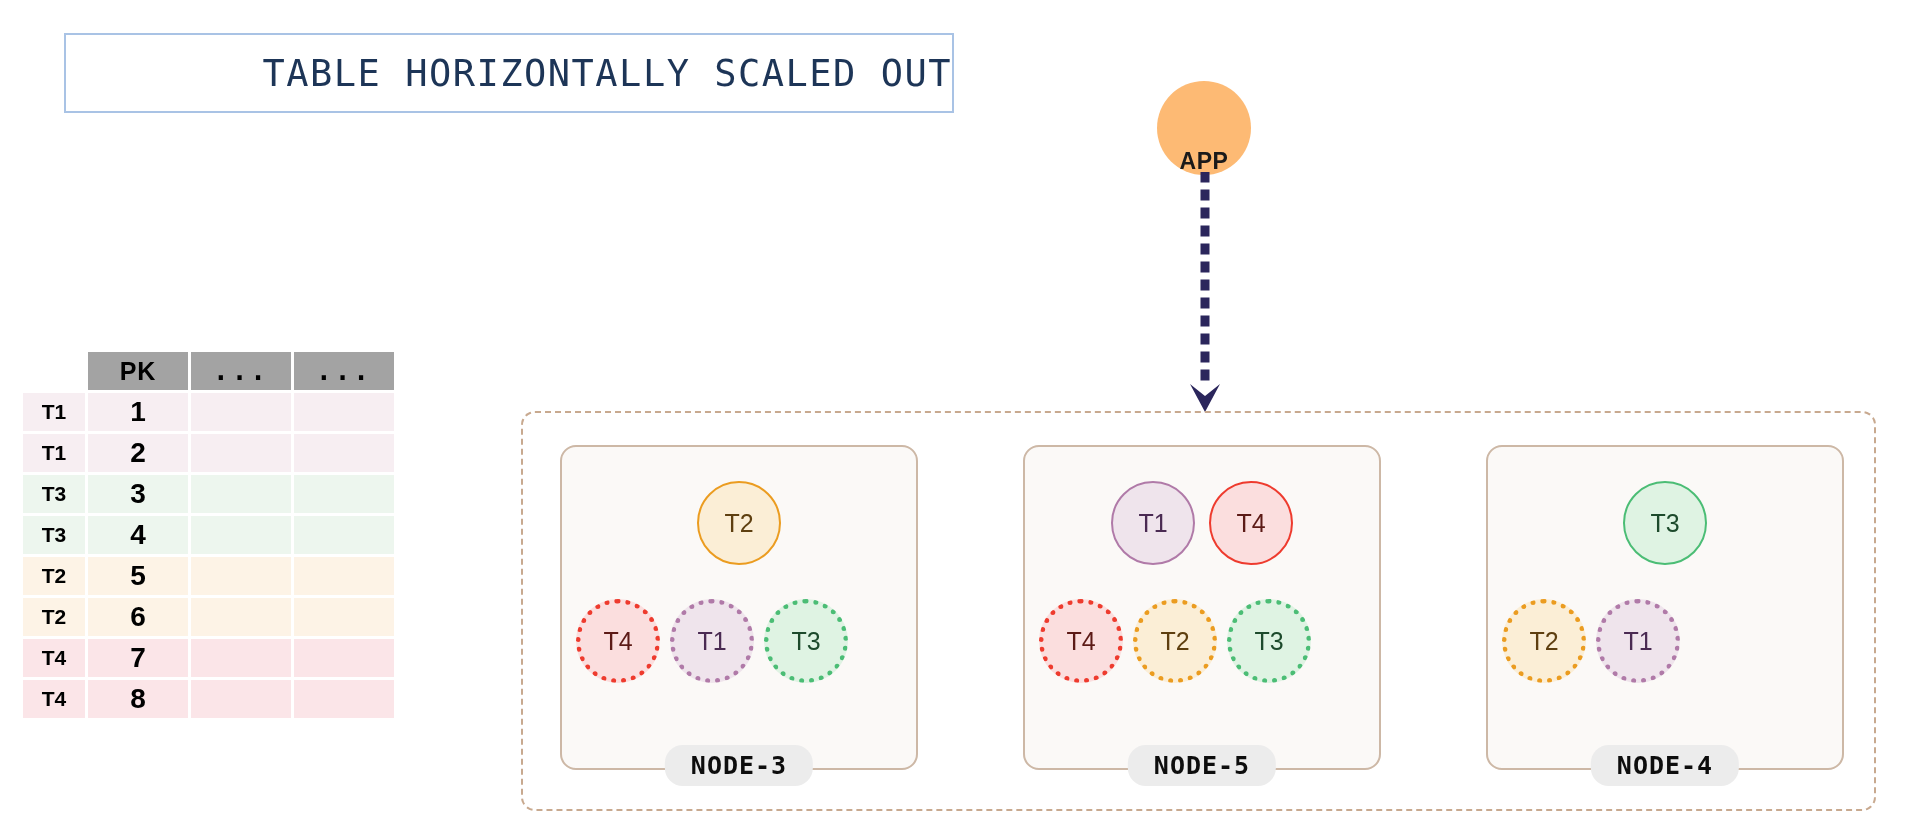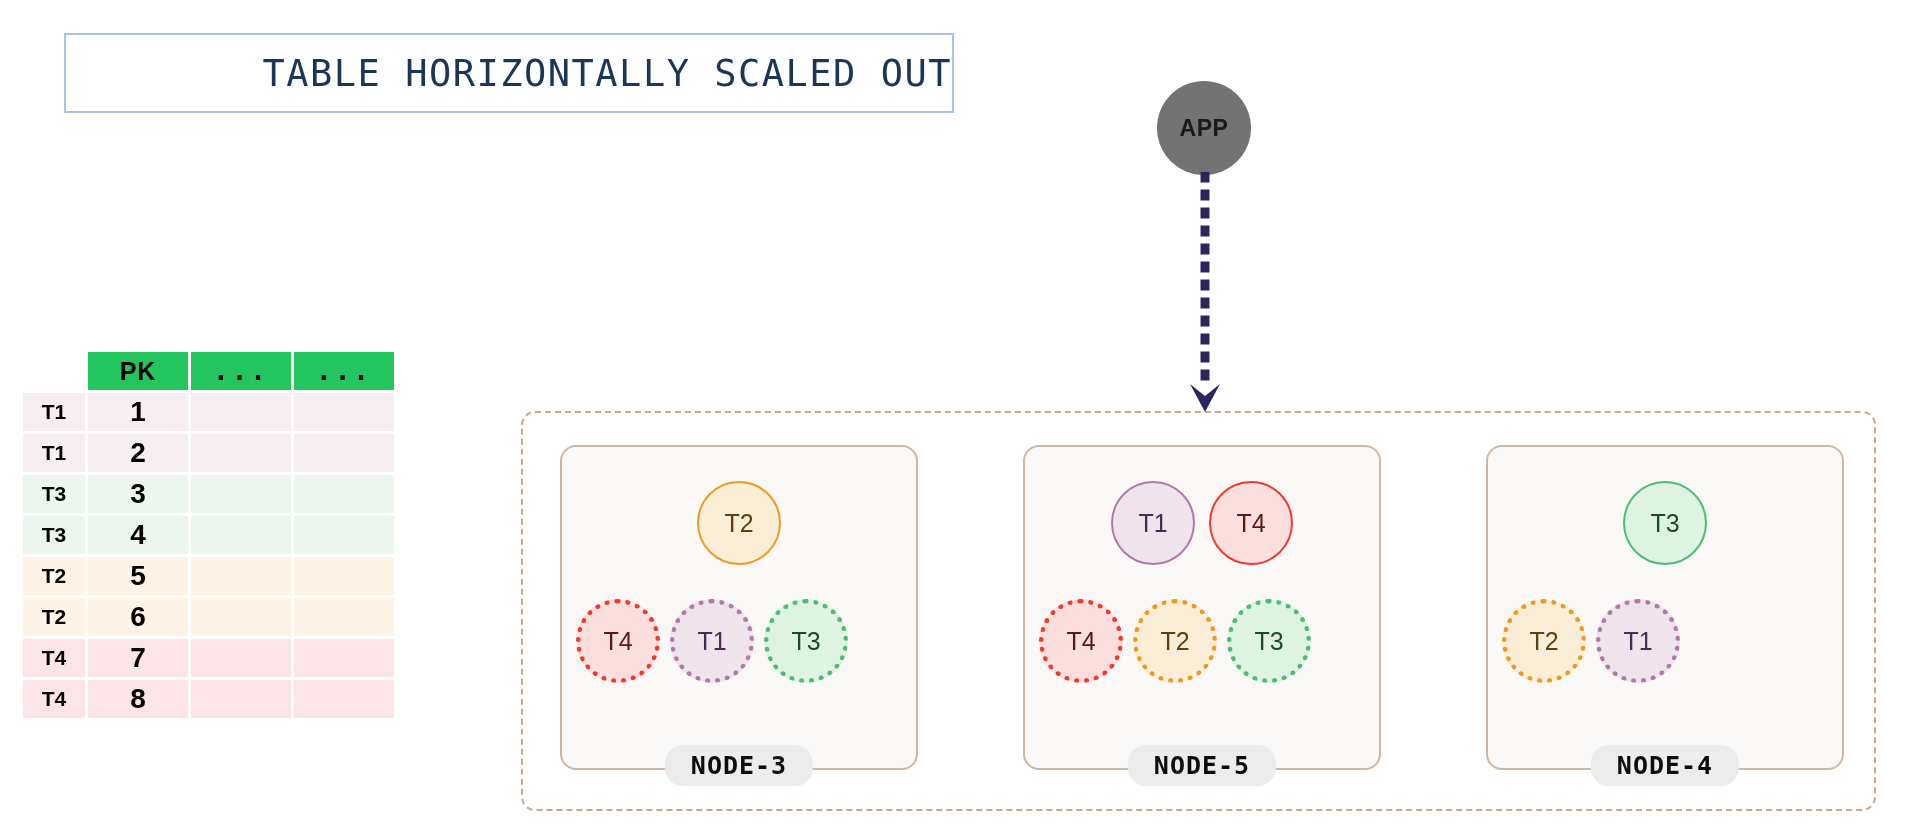--- a/index.html
+++ b/index.html
@@ -81,21 +81,21 @@
     width: 62px;
     height: 38px;
     text-align: center;
     vertical-align: middle;
     font-size: 21px;
     font-weight: bold;
     color: #000;
   }
   .rowlabel.blank { background: transparent; }
   th.hcell {
-    background: #22c55e;
+    background: #a3a3a3;
     width: 100px;
     height: 28px;
     text-align: center;
     vertical-align: middle;
     font-size: 25px;
     font-weight: bold;
     color: #000;
     letter-spacing: 1px;
   }
   th.hcell.dots {
@@ -270,21 +270,21 @@
         <tr>
           <td class="rowlabel" style="background: rgb(251, 229, 232);">T4</td>
           <td class="dcell" style="background: rgb(251, 229, 232);">8</td>
           <td class="dcell empty" style="background: rgb(251, 229, 232);"></td>
           <td class="dcell empty" style="background: rgb(251, 229, 232);"></td>
         </tr>
       </tbody>
   </table>
 </div>
 
-<div id="app-circle" style="background: #737373;">
+<div id="app-circle" style="background: #fdba74; align-items: flex-end;">
   <span>APP</span>
 </div>
 <svg id="app-arrow" viewBox="0 0 110 240">
   <line x1="55" y1="4" x2="55" y2="218" stroke="#2b265c" stroke-width="9" stroke-dasharray="2 16" stroke-linecap="square"></line>
   <path d="M 40 212 L 55 240 L 70 212 L 55 224 Z" fill="#2b265c"></path>
 </svg>
 
 <div id="cluster" style="border-color: rgb(200, 169, 143);">
   <div class="node-box" id="node-0">
     <div class="leaders-row">

